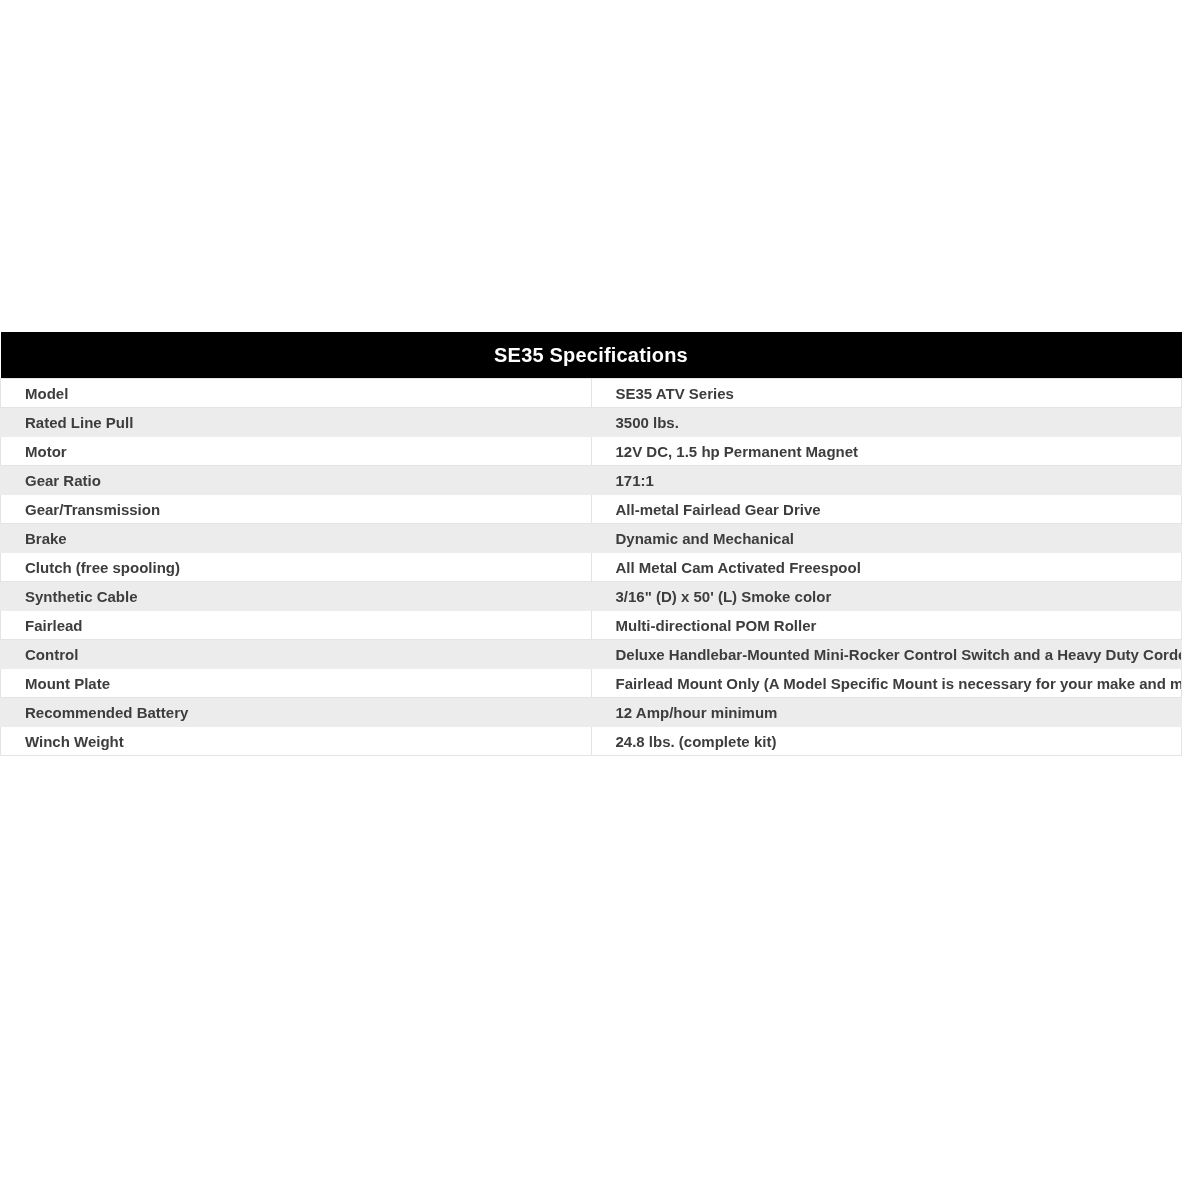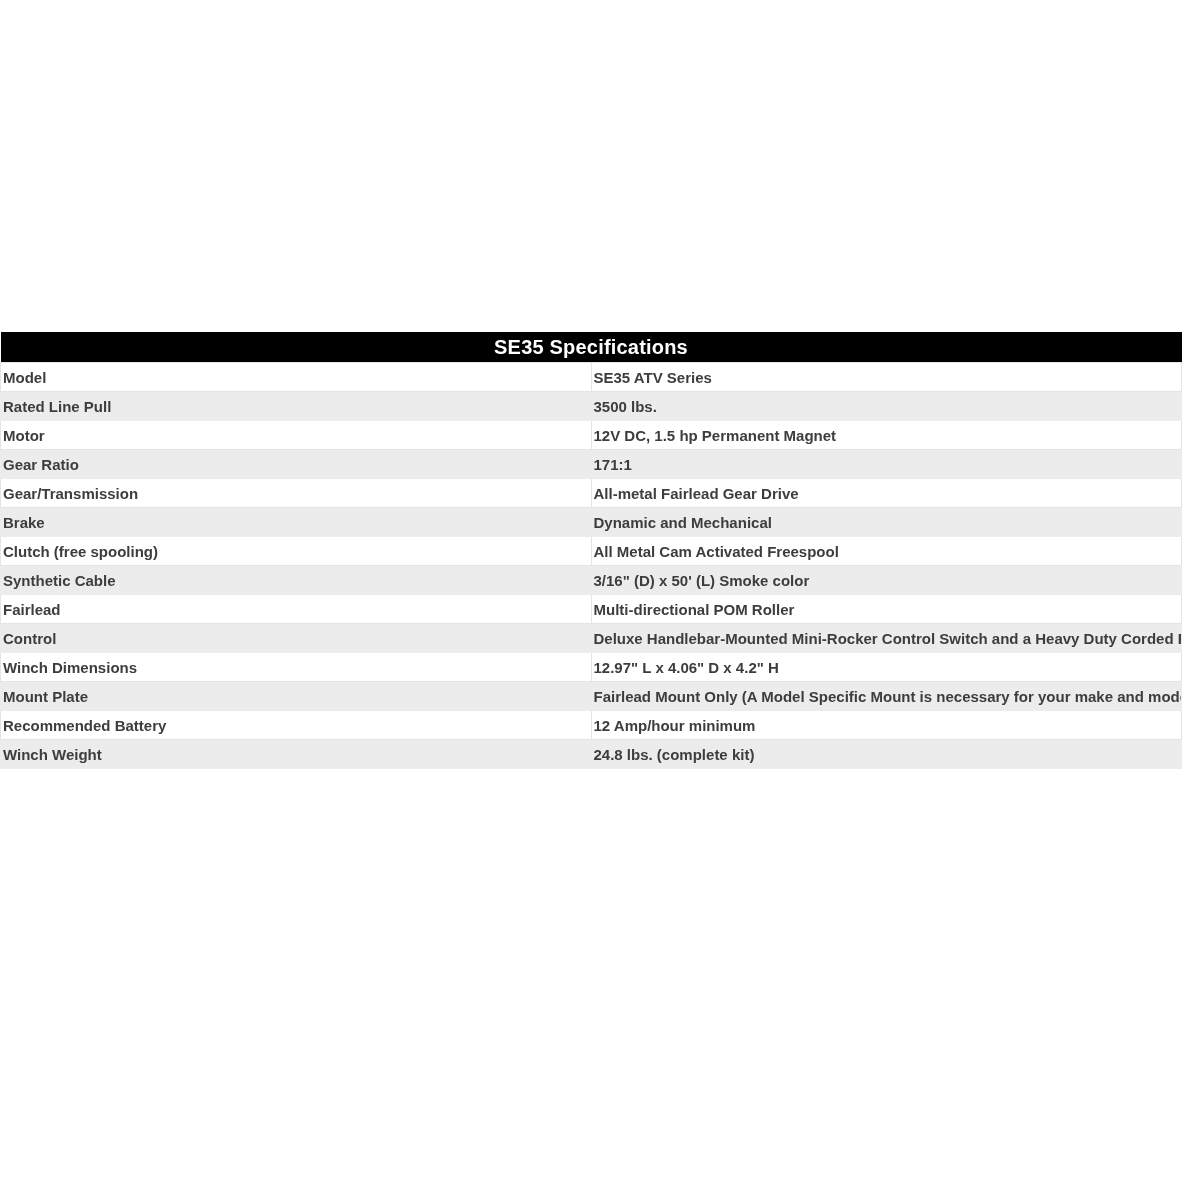--- a/index.html
+++ b/index.html
@@ -25,29 +25,29 @@
     border-collapse: collapse;
     table-layout: fixed;
   }
   .spec-title-cell {
     background: #000000;
     color: #ffffff;
     font-size: 20px;
     font-weight: bold;
     height: 30px;
     text-align: center;
-    padding: 0;
+    padding: 8px;
     letter-spacing: 0.2px;
   }
   td.spec-cell {
     font-size: 15px;
     font-weight: bold;
     color: #3d3d3d;
     height: 28px;
-    padding: 0 6px 0 2px;
+    padding: 0 6px 0 24px;
     vertical-align: middle;
     white-space: nowrap;
     overflow: hidden;
   }
   td.col-label { width: 204px; }
   tbody tr:nth-child(odd) td {
     background: #ffffff;
     border: 1px solid #e4e4e4;
   }
   tbody tr:nth-child(even) td {
@@ -100,24 +100,20 @@
   </tr>
         <tr>
     <td class="spec-cell col-label">Fairlead</td>
     <td class="spec-cell col-value">Multi-directional POM Roller</td>
   </tr>
         <tr>
     <td class="spec-cell col-label">Control</td>
     <td class="spec-cell col-value">Deluxe Handlebar-Mounted Mini-Rocker Control Switch and a Heavy Duty Corded Remote Switch</td>
   </tr>
         <tr>
-    <td class="spec-cell col-label">Winch Dimensions</td>
-    <td class="spec-cell col-value">12.97" L x 4.06" D x 4.2" H</td>
-  </tr>
-        <tr>
     <td class="spec-cell col-label">Mount Plate</td>
     <td class="spec-cell col-value">Fairlead Mount Only (A Model Specific Mount is necessary for your make and model ATV)</td>
   </tr>
         <tr>
     <td class="spec-cell col-label">Recommended Battery</td>
     <td class="spec-cell col-value">12 Amp/hour minimum</td>
   </tr>
         <tr>
     <td class="spec-cell col-label">Winch Weight</td>
     <td class="spec-cell col-value">24.8 lbs. (complete kit)</td>

